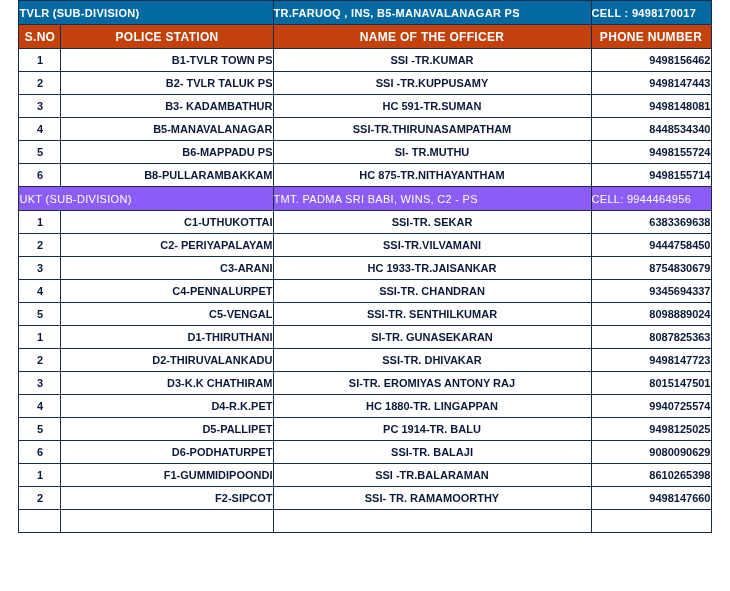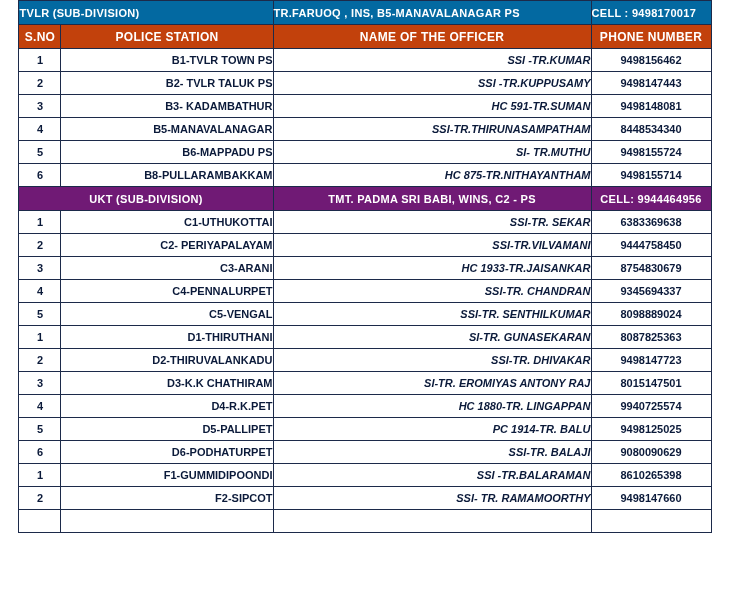--- a/index.html
+++ b/index.html
@@ -59,25 +59,24 @@
     background: #0369a1;
     color: #ffffff;
     font-weight: bold;
     font-size: 11px;
     text-align: left;
     letter-spacing: 0.3px;
     height: 23px;
   }
   
   tr.subhead-red td {
-    background: #701a75;
+    background: #8b5cf6;
     color: #ffffff;
-    font-weight: bold;
+    font-weight: normal;
     font-size: 11px;
-    text-align: center;
     letter-spacing: 0.3px;
     height: 23px;
   }
   
   tr.colhead td {
     background: #c2410c;
     color: #ffffff;
     font-weight: bold;
     font-size: 12px;
     text-align: center;
@@ -86,22 +85,22 @@
   }
   
   tr.data td {
     background: #ffffff;
     color: #0b1a3a;
     font-weight: bold;
     font-size: 11px;
   }
   td.c-sno { text-align: center; }
   td.c-ps  { text-align: right; padding-left: 8px; }
-  td.c-off { text-align: right; font-style: italic; }
-  td.c-ph  { text-align: center; }
+  td.c-off { text-align: center; }
+  td.c-ph  { text-align: right; }
   .clip {
     display: block;
     white-space: nowrap;
     overflow: hidden;
     text-overflow: clip;
   }
 </style>
 </head>
 <body>
 

